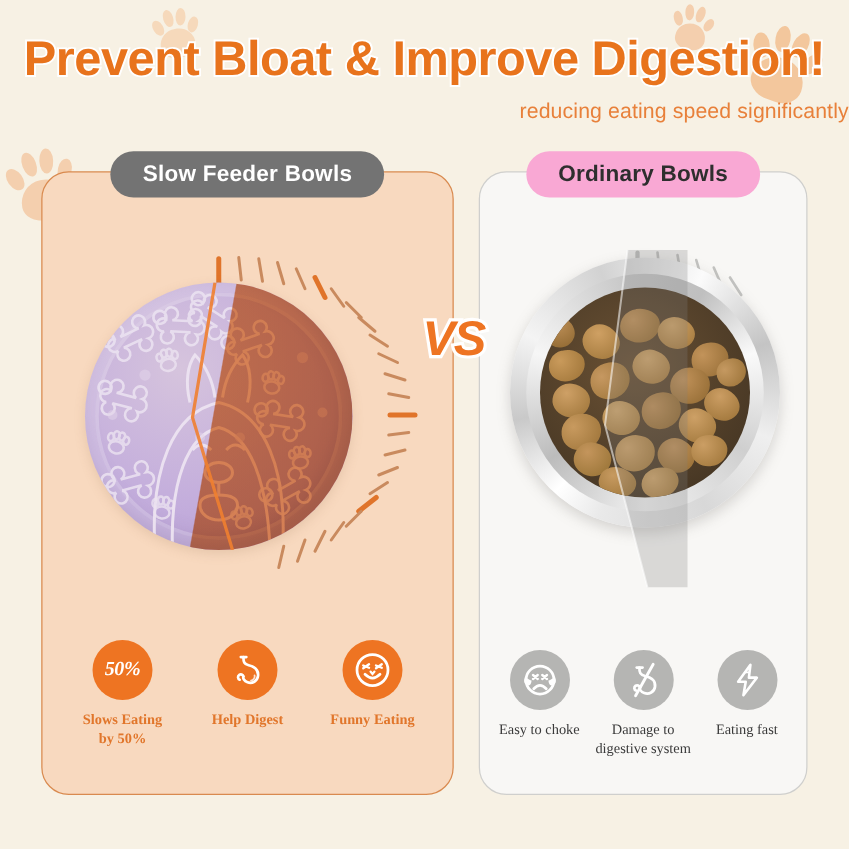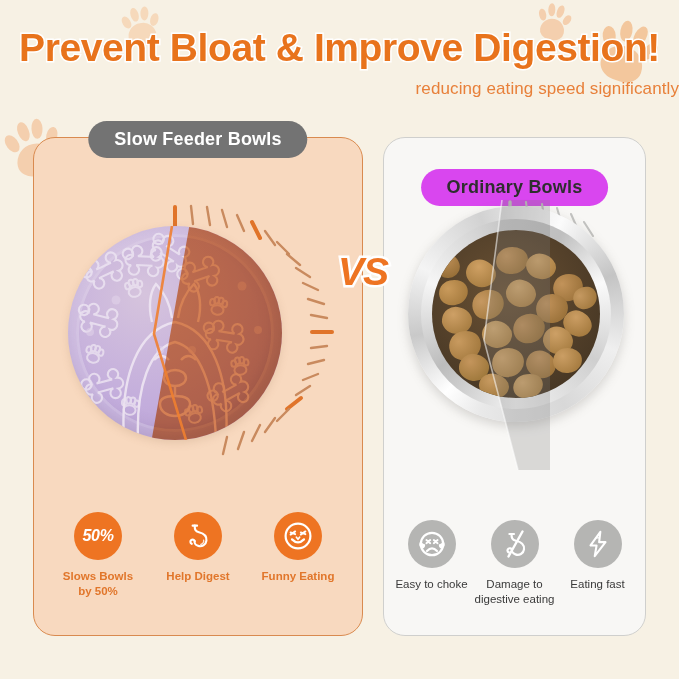--- a/index.html
+++ b/index.html
@@ -40,21 +40,21 @@
   .card { position:absolute; top:0; border-radius:22px; }
   .card-left  { left:33px;  width:330px; height:499px; background:#f8d9bf; border:1.6px solid #d98a4f; }
   .card-right { left:383px; width:263px; height:499px; background:#f8f7f5; border:1.4px solid #cfcfcd; }
 
   .pill {
     position:absolute; top:-17px; left:50%; transform:translateX(-50%);
     border-radius:19px; padding:8px 26px;
     font-size:18px; font-weight:bold; white-space:nowrap;
   }
   .pill-left  { background:#737373; color:#ffffff; letter-spacing:.2px; }
-  .pill-right { background:#d946ef; color:#2e2e2e; letter-spacing:.2px;margin-top:48px; }
+  .pill-right { background:#f9a8d4; color:#2e2e2e; letter-spacing:.2px; }
 
   
   .bowl-wrap-left { position:absolute; left:12px; top:55px; width:306px; height:300px; }
   .dial { position:absolute; left:0; top:0; width:306px; height:300px; }
   .feeder {
     position:absolute; left:22px; top:33px; width:214px; height:214px;
     border-radius:50%;
     background:
       radial-gradient(circle at 36% 32%, #d6c4dd 0%, #c3addc 55%, #b49bd0 100%);
     box-shadow: inset 0 0 0 8px rgba(255,255,255,.14),
@@ -112,21 +112,21 @@
   
   .vs {
     position:absolute; left:338px; top:113px; z-index:9;
     font-size:39px; font-weight:bold; font-style:italic;
     color:#ee7422; letter-spacing:-1px;
     -webkit-text-stroke:5px #ffffff;
     paint-order:stroke fill;
   }
 
   
-  .features { position:absolute; left:0; bottom:0; width:100%; display:flex; }
+  .features { position:absolute; left:0; bottom:0; width:100%; display:flex;font-family:Liberation Serif, serif; }
   .features-left  { bottom:36px;  padding:0 14px; }
   .features-right { bottom:28px;  padding:0 6px; }
   .feat { flex:1; display:flex; flex-direction:column; align-items:center; }
   .feat-circle {
     width:48px; height:48px; border-radius:50%;
     display:flex; align-items:center; justify-content:center;
   }
   .c-orange { background:#ee7422; }
   .c-gray   { background:#b5b5b3; }
   .feat-label { margin-top:9px; font-size:11.5px; line-height:1.32; text-align:center; }
@@ -278,21 +278,21 @@
       </svg>
     </div>
 
     <div class="features features-left">
 
       <div class="feat">
         <div class="feat-circle c-orange">
           <span class="pct">50%</span>
         </div>
         <div class="feat-label lbl-orange">
-          <div>Slows Bowls</div>
+          <div>Slows Eating</div>
           <div>by 50%</div>
         </div>
       </div>
 
       <div class="feat">
         <div class="feat-circle c-orange">
           <svg width="30" height="30" viewBox="0 0 32 32">
             <path d="M12.5,5 C12.5,9 13,11 17,12 C22.5,13.3 25.5,16.5 25,21
                      C24.5,25.5 20,28 16,26.5 C13,25.4 12,23 12.5,21.5" fill="none" stroke="#fff" stroke-width="2.3" stroke-linecap="round"></path>
             <path d="M12.5,21.5 C12,20 10.3,19.3 9,20.2 C7.4,21.3 7.6,23.6 9.3,24.3" fill="none" stroke="#fff" stroke-width="2.3" stroke-linecap="round"></path>
@@ -396,21 +396,21 @@
           <svg width="32" height="32" viewBox="0 0 32 32">
             <path d="M12.5,6 C12.5,10 13,11.8 17,12.8 C22.5,14 25.5,17 25,21.4
                      C24.5,25.6 20.2,27.8 16.4,26.4 C13.6,25.4 12.6,23.2 13,21.8" fill="none" stroke="#fff" stroke-width="2.2" stroke-linecap="round"></path>
             <path d="M13,21.8 C12.4,20.4 10.8,19.8 9.5,20.6 C8,21.6 8.2,23.8 9.8,24.4" fill="none" stroke="#fff" stroke-width="2.2" stroke-linecap="round"></path>
             <path d="M10.4,6 L15,6" fill="none" stroke="#fff" stroke-width="2.2" stroke-linecap="round"></path>
             <path d="M23.5,3.5 L9.5,28.5" stroke="#fff" stroke-width="2.4" stroke-linecap="round"></path>
           </svg>
         </div>
         <div class="feat-label lbl-gray">
           <div>Damage to</div>
-          <div>digestive eating</div>
+          <div>digestive system</div>
         </div>
       </div>
 
       <div class="feat">
         <div class="feat-circle c-gray">
           <svg width="30" height="30" viewBox="0 0 32 32">
             <path d="M18.5,3 L8,17.5 L14.5,17.5 L12.5,29 L24,14 L17.2,14 Z" fill="none" stroke="#fff" stroke-width="2.2" stroke-linejoin="round"></path>
             <path d="M14,9.5 L17,9.5" stroke="#fff" stroke-width="1.5" stroke-linecap="round"></path>
           </svg>
         </div>

